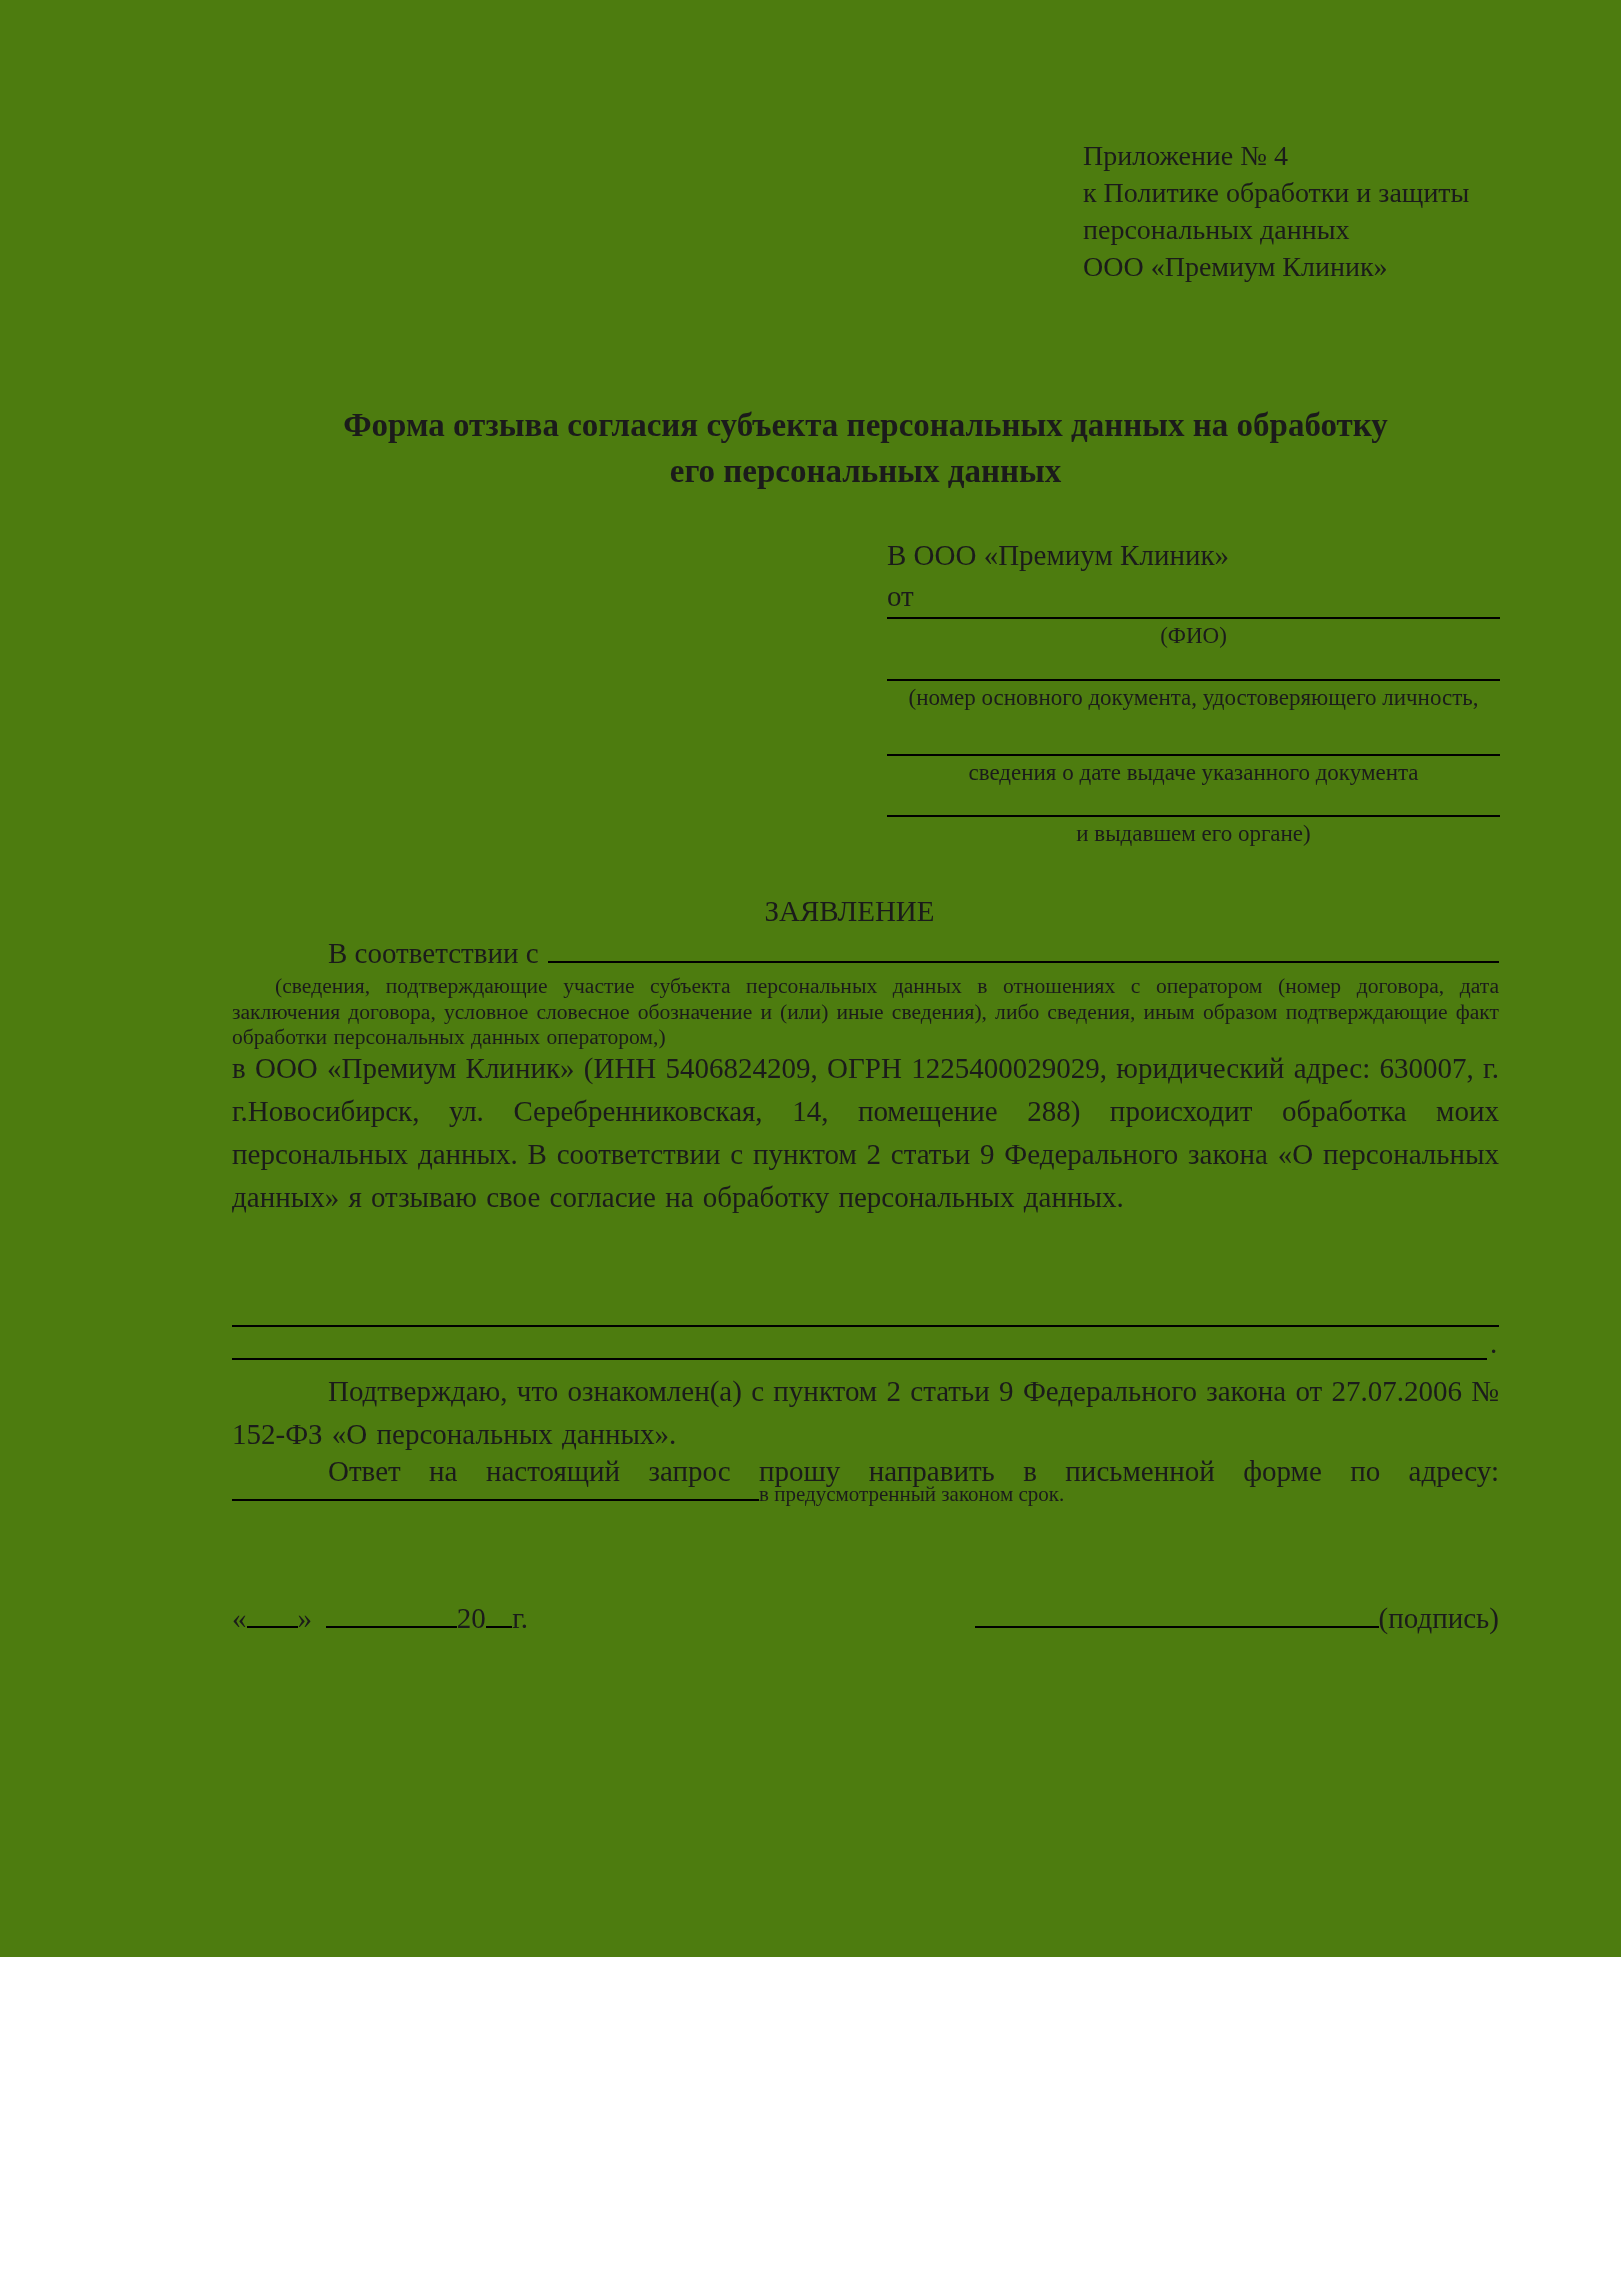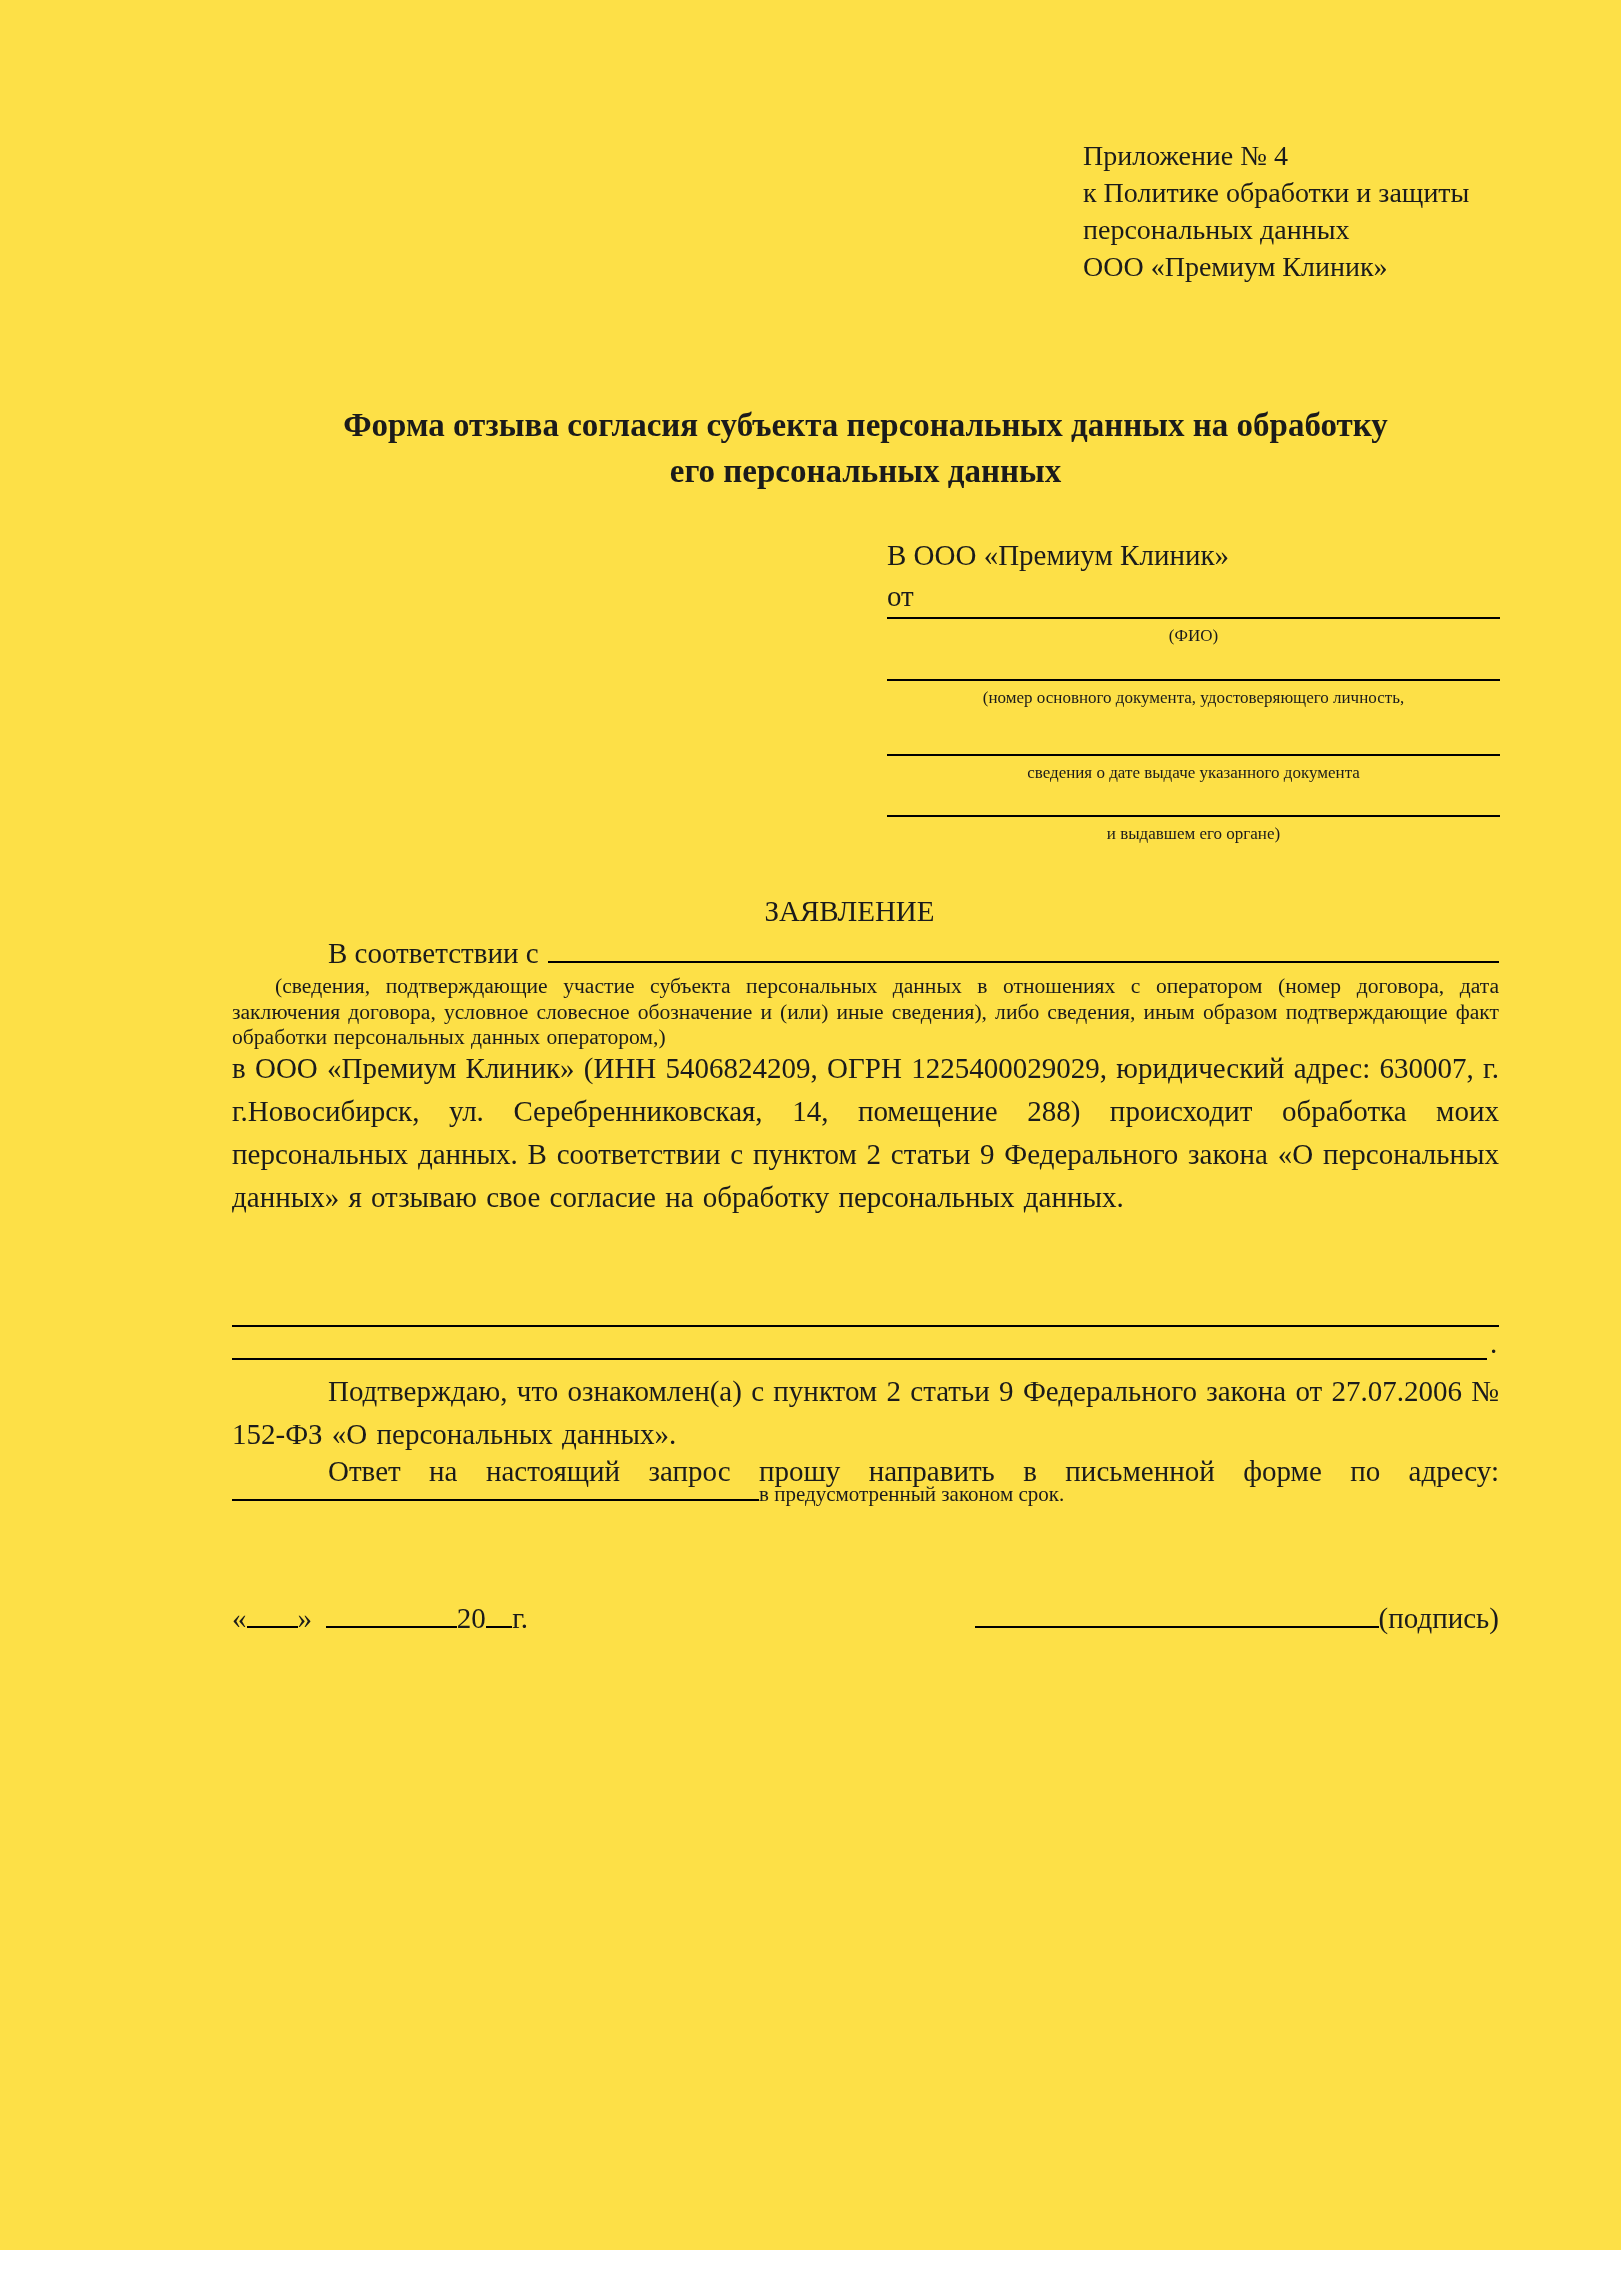--- a/index.html
+++ b/index.html
@@ -1,20 +1,20 @@
 <!DOCTYPE html>
 <html lang="ru"><head>
 <meta charset="utf-8">
 <style>
   html, body { margin: 0; padding: 0; background: #ffffff; }
   .page {
     position: relative;
     width: 1621px;
-    height: 2250px;
-    background: #fde047;
+    height: 1957px;
+    background: #4d7c0f;
     color: #1b1b1b;
     font-family: "Liberation Serif", "DejaVu Serif", serif;
     overflow: hidden;
   }
 
   
   .annex {
     position: absolute;
     left: 1083px; top: 137px;
     width: 461px;
@@ -38,21 +38,21 @@
   .addr-from { position: absolute; left: 887px; top: 580px; font-size: 29px; }
   .field-line {
     position: absolute;
     left: 887px; width: 613px; height: 0;
     border-top: 2.9px solid #000;
   }
   .field-caption {
     position: absolute;
     left: 887px; width: 613px;
     text-align: center;
-    font-size: 17px;
+    font-size: 23px;
     line-height: 25.5px;
   }
   #line-fio   { top: 617px; }  #cap-fio   { top: 623px; }
   #line-doc   { top: 679px; }  #cap-doc   { top: 685px; }
   #line-issue { top: 754px; }  #cap-issue { top: 760px; }
   #line-organ { top: 815px; }  #cap-organ { top: 821px; }
 
   .statement-heading {
     position: absolute;
     left: 216px; top: 895px;

